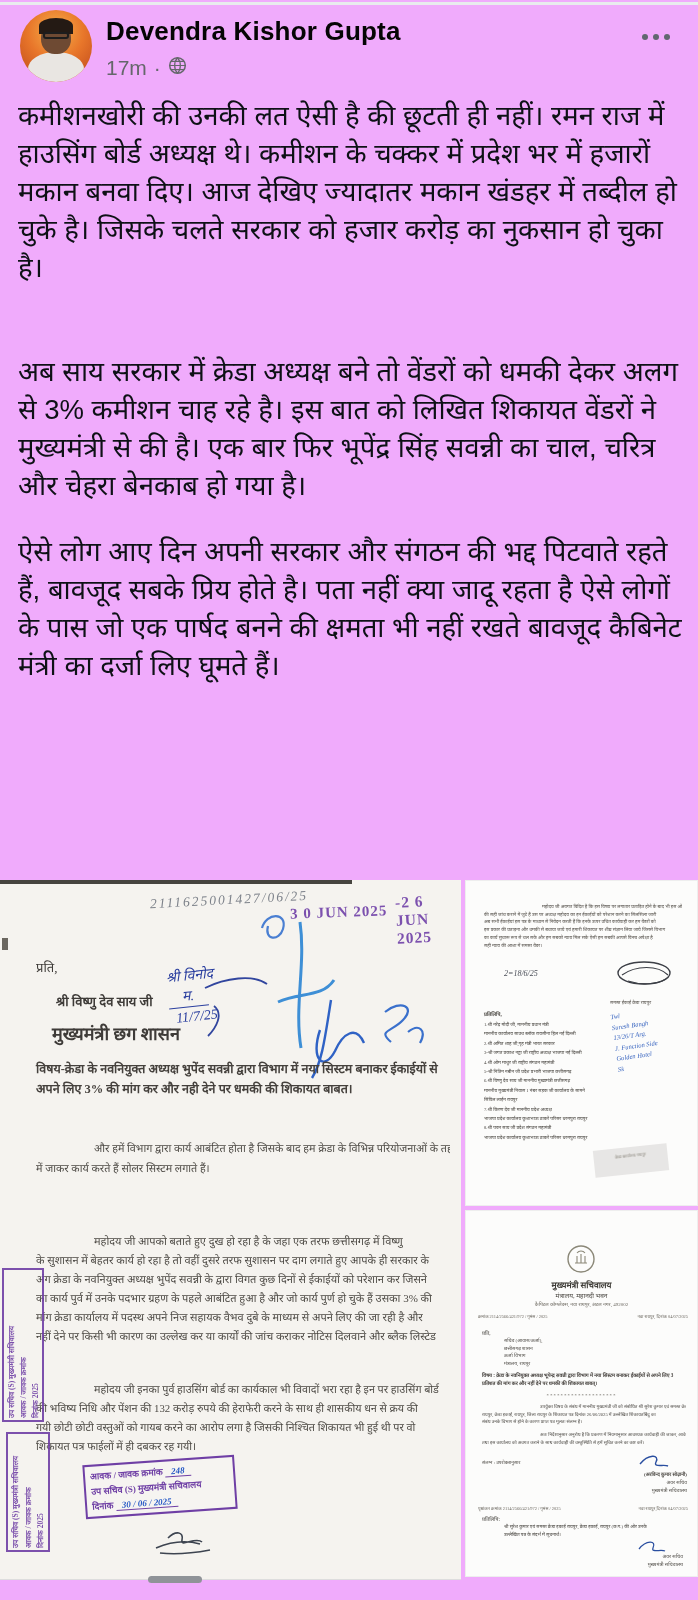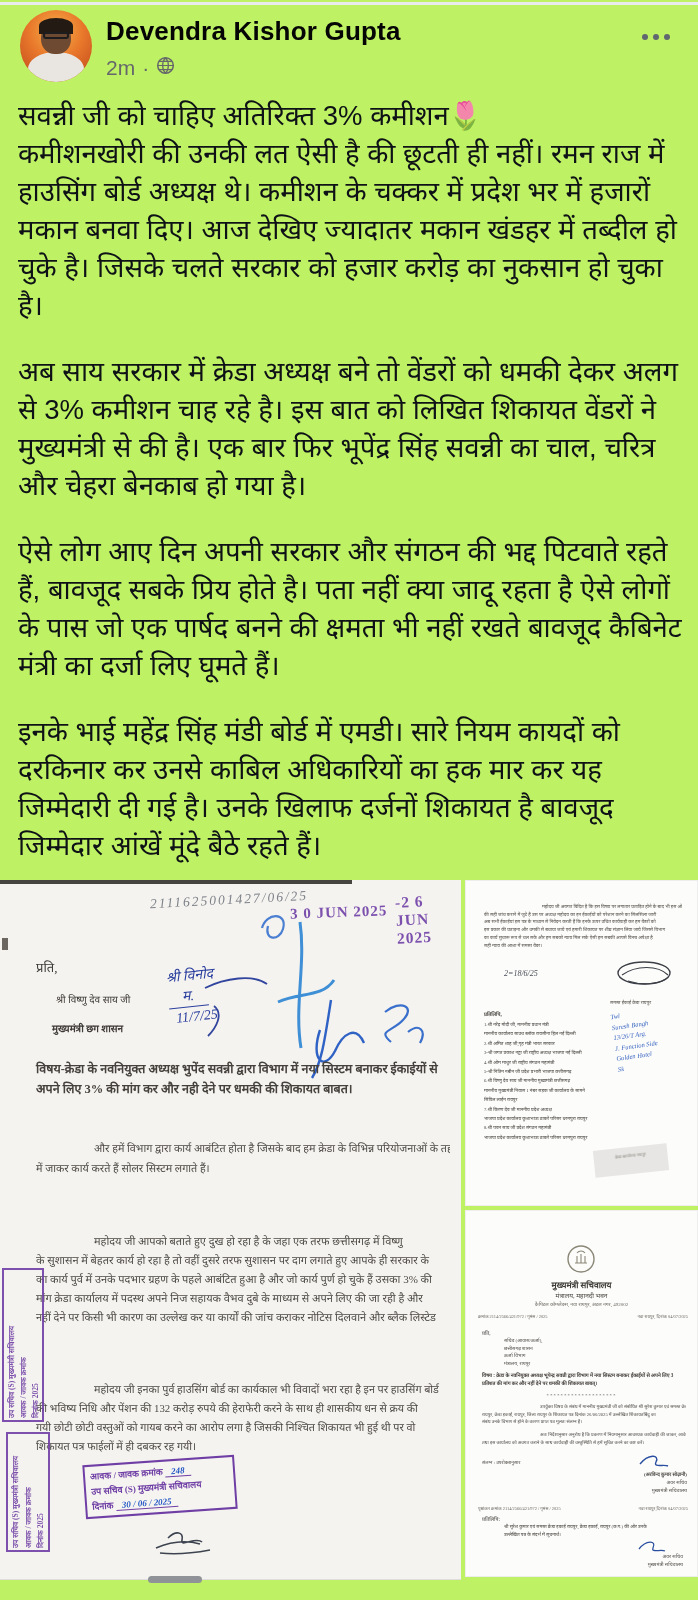--- a/index.html
+++ b/index.html
@@ -1,18 +1,18 @@
 <!DOCTYPE html>
 <html><head>
 <meta charset="utf-8">
 <style>
   * { margin:0; padding:0; box-sizing:border-box; }
   html,body { background:#fff; }
   body { width:698px; height:1600px; font-family:"Liberation Sans", sans-serif; position:relative; overflow:hidden; }
-  .screen { position:absolute; inset:0; background:#bef264; }
+  .screen { position:absolute; inset:0; background:#f0abfc; }
   .topline { position:absolute; top:2px; left:0; width:698px; height:3px; background:#e9ebee; }
 
   
   .avatar { position:absolute; left:20px; top:10px; width:72px; height:72px; border-radius:50%;
             background:radial-gradient(circle at 50% 30%, #f7b24a 0%, #e8762a 45%, #b9431a 100%); overflow:hidden; }
   .avatar .head { position:absolute; left:21px; top:12px; width:30px; height:32px; border-radius:50% 50% 45% 45%; background:#6e4a33; }
   .avatar .hair { position:absolute; left:19px; top:8px; width:34px; height:16px; border-radius:50% 50% 0 0; background:#241a14; }
   .avatar .body { position:absolute; left:8px; top:42px; width:56px; height:34px; border-radius:50% 50% 0 0; background:#e9e6e2; }
   .avatar .glasses { position:absolute; left:23px; top:22px; width:26px; height:7px; border:2px solid #1d1d1d; border-radius:3px; background:transparent; }
   .author { position:absolute; left:106px; top:16px; font-size:26px; font-weight:bold; color:#050505; letter-spacing:.2px; }
@@ -36,22 +36,22 @@
 
   .scan-topedge { position:absolute; left:0; top:0; width:352px; height:4px; background:#46443f; }
   .speck { position:absolute; left:2px; top:58px; width:6px; height:12px; background:#6b6760; }
 
   .ref-number { position:absolute; left:150px; top:12px; font-size:13.5px; color:#7d828a; transform:rotate(-3deg); font-style:italic; letter-spacing:2px; }
   .stamp-date { position:absolute; color:#7040a8; font-weight:bold; letter-spacing:1px; opacity:.9; }
   .sd1 { left:290px; top:24px; font-size:15px; transform:rotate(-2deg); }
   .sd2 { left:396px; top:12px; font-size:15.5px; transform:rotate(-3deg); }
 
   .to-label { position:absolute; left:36px; top:78px; font-size:13px; color:#3e3b38; }
-  .to-1 { position:absolute; left:56px; top:112px; font-size:10px; font-weight:normal; color:#3e3b38; }
-  .to-2 { position:absolute; left:52px; top:141px; font-size:10px; font-weight:bold; color:#3e3b38; }
+  .to-1 { position:absolute; left:56px; top:112px; font-size:13px; font-weight:bold; color:#3e3b38; }
+  .to-2 { position:absolute; left:52px; top:141px; font-size:18px; font-weight:bold; color:#3e3b38; }
   .hand-note { position:absolute; left:168px; top:86px; color:#2b3f9f; font-style:italic; font-size:14px; line-height:20px; transform:rotate(-6deg); }
   .hand-note div:nth-child(2){ padding-left:14px; border-bottom:1.5px solid #2b3f9f; width:40px;}
   .hand-note div:nth-child(3){ padding-left:6px; }
 
   .subject { position:absolute; left:36px; top:180px; width:412px; font-size:12.5px; font-weight:600; color:#45413d; line-height:19.5px; }
   .lines { position:absolute; color:#4d4a45; }
   .lines > div { white-space:nowrap; overflow:hidden; }
   .indent-first > div:first-child { padding-left:58px; }
   .lp1 { left:36px; top:258px; width:414px; font-size:10.8px; line-height:20px; }
   .lp2 { left:36px; top:352px; width:414px; font-size:11px; line-height:19px; }
@@ -107,43 +107,41 @@
   <div class="topline"></div>
 
   <div class="avatar">
     <div class="body"></div>
     <div class="head"></div>
     <div class="hair"></div>
     <div class="glasses"></div>
   </div>
   <div class="author">Devendra Kishor Gupta</div>
   <div class="meta">
-    <span>2m</span>
+    <span>17m</span>
     <span>·</span>
     <span>
       <svg width="19" height="19" viewBox="0 0 20 20">
           <circle cx="10" cy="10" r="8.2" fill="none" stroke="#65676b" stroke-width="1.6"></circle>
           <path d="M10 1.8 C6 6 6 14 10 18.2 M10 1.8 C14 6 14 14 10 18.2 M2 10 H18 M3 5.6 H17 M3 14.4 H17" fill="none" stroke="#65676b" stroke-width="1.3"></path>
         </svg>
     </span>
   </div>
   <div class="menu">
     <span class="d"></span>
     <span class="d"></span>
     <span class="d"></span>
   </div>
 
   <div class="post-text">
     <div class="blk b1">
-      <div>सवन्नी जी को चाहिए अतिरिक्त 3% कमीशन🌷</div>
       <div>कमीशनखोरी की उनकी लत ऐसी है की छूटती ही नहीं। रमन राज में हाउसिंग बोर्ड अध्यक्ष थे। कमीशन के चक्कर में प्रदेश भर में हजारों मकान बनवा दिए। आज देखिए ज्यादातर मकान खंडहर में तब्दील हो चुके है। जिसके चलते सरकार को हजार करोड़ का नुकसान हो चुका है।</div>
     </div>
     <div class="blk b2">अब साय सरकार में क्रेडा अध्यक्ष बने तो वेंडरों को धमकी देकर अलग से 3% कमीशन चाह रहे है। इस बात को लिखित शिकायत वेंडरों ने मुख्यमंत्री से की है। एक बार फिर भूपेंद्र सिंह सवन्नी का चाल, चरित्र और चेहरा बेनकाब हो गया है।</div>
     <div class="blk b3">ऐसे लोग आए दिन अपनी सरकार और संगठन की भद्द पिटवाते रहते हैं, बावजूद सबके प्रिय होते है। पता नहीं क्या जादू रहता है ऐसे लोगों के पास जो एक पार्षद बनने की क्षमता भी नहीं रखते बावजूद कैबिनेट मंत्री का दर्जा लिए घूमते हैं।</div>
-    <div class="blk b4">इनके भाई महेंद्र सिंह मंडी बोर्ड में एमडी। सारे नियम कायदों को दरकिनार कर उनसे काबिल अधिकारियों का हक मार कर यह जिम्मेदारी दी गई है। उनके खिलाफ दर्जनों शिकायत है बावजूद जिम्मेदार आंखें मूंदे बैठे रहते हैं।</div>
   </div>
 
   <div class="photo photo-left docfont">
     <div class="scan-topedge"></div>
     <div class="speck"></div>
 
     <div class="ref-number">2111625001427/06/25</div>
     <div class="stamp-date sd1">3 0 JUN 2025</div>
     <div class="stamp-date sd2">-2 6 JUN 2025</div>
 
@@ -167,20 +165,21 @@
 
     <div class="subject blurry">विषय-क्रेडा के नवनियुक्त अध्यक्ष भुपेंद सवन्नी द्वारा विभाग में नया सिस्टम बनाकर ईकाईयों से अपने लिए 3% की मांग कर और नही देने पर धमकी की शिकायत बाबत।</div>
 
     <div class="lines lp1 blurry indent-first">
         <div>और हमें विभाग द्वारा कार्य आबंटित होता है जिसके बाद हम क्रेडा के विभिन्न परियोजनाओं के तहत फील्ड</div>
         <div>में जाकर कार्य करते हैं सोलर सिस्टम लगाते हैं।</div>
       </div>
     <div class="lines lp2 blurry indent-first">
         <div>महोदय जी आपको बताते हुए दुख हो रहा है के जहा एक तरफ छत्तीसगढ़ में विष्णु</div>
         <div>के सुशासन में बेहतर कार्य हो रहा है तो वहीं दुसरे तरफ सुशासन पर दाग लगाते हुए आपके ही सरकार के</div>
+        <div>अंग क्रेडा के नवनियुक्त अध्यक्ष भुपेंद सवन्नी के द्वारा विगत कुछ दिनों से ईकाईयों को परेशान कर जिसने</div>
         <div>का कार्य पुर्व में उनके पदभार ग्रहण के पहले आबंटित हुआ है और जो कार्य पुर्ण हो चुके हैं उसका 3% की</div>
         <div>मांग क्रेडा कार्यालय में पदस्थ अपने निज सहायक वैभव दुबे के माध्यम से अपने लिए की जा रही है और</div>
         <div>नहीं देने पर किसी भी कारण का उल्लेख कर या कार्यों की जांच कराकर नोटिस दिलवाने और ब्लैक लिस्टेड</div>
       </div>
     <div class="lines lp3 blurry indent-first">
         <div>महोदय जी इनका पुर्व हाउसिंग बोर्ड का कार्यकाल भी विवादों भरा रहा है इन पर हाउसिंग बोर्ड</div>
         <div>की भविष्य निधि और पेंशन की 132 करोड़ रुपये की हेराफेरी करने के साथ ही शासकीय धन से क्रय की</div>
         <div>गयी छोटी छोटी वस्तुओं को गायब करने का आरोप लगा है जिसकी निश्चित शिकायत भी हुई थी पर वो</div>
         <div>शिकायत पत्र फाईलों में ही दबकर रह गयी।</div>
       </div>

